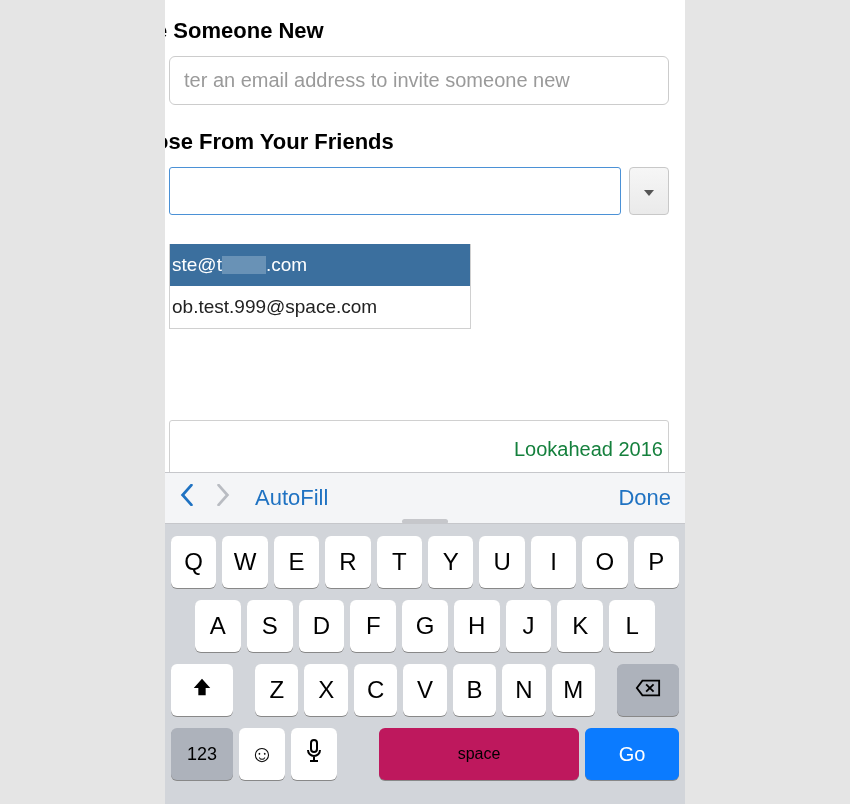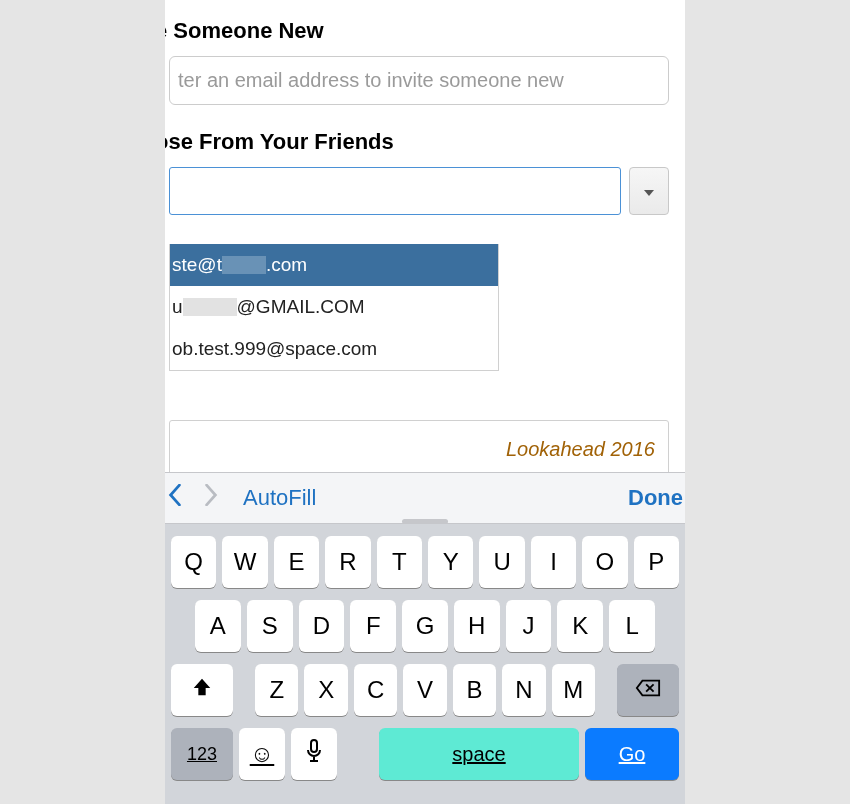--- a/index.html
+++ b/index.html
@@ -35,21 +35,21 @@
     white-space: nowrap;
   }
   .clip-left {
     margin-left: -10px;
   }
   .email-input {
     width: calc(100% - 4px);
     margin-left: 4px;
     border: 1px solid #ccc;
     border-radius: 6px;
-    padding: 12px 8px;
+    padding: 12px 14px;
     font-size: 20px;
     color: #9a9a9a;
     background: #fff;
   }
   .friends-section { margin-top: 24px; }
   .combo {
     display: flex;
     align-items: stretch;
     width: calc(100% - 4px);
     margin-left: 4px;
@@ -70,21 +70,21 @@
     background: linear-gradient(#f6f6f6,#eaeaea);
     display: flex;
     align-items: center;
     justify-content: center;
   }
   .combo-btn svg { width: 10px; height: 6px; fill: #555; }
   .dropdown {
     position: absolute;
     left: 4px;
     top: 244px;
-    width: 330px;
+    width: 302px;
     background: #fff;
     border: 1px solid #d0d0d0;
     border-top: none;
     z-index: 5;
   }
   .dd-item {
     font-size: 19px;
     padding: 10px 10px 10px 2px;
     color: #222;
     white-space: nowrap;
@@ -105,50 +105,49 @@
     right: 16px;
     top: 420px;
     border: 1px solid #d0d0d0;
     border-radius: 3px;
     padding: 14px;
     height: 60px;
     z-index: 1;
   }
   .lookahead-link {
     position: absolute;
-    right: 30px;
+    right: 22px;
     top: 438px;
-    color: #a16207;
+    color: #15803d;
     font-size: 20px;
     z-index: 2;
-    font-style: italic;
   }
   
   .kb {
     position: absolute;
     bottom: 0; left: 0; right: 0;
     height: 332px;
     background: #d2d5da;
   }
   .kb-accessory {
     height: 52px;
     background: #f4f5f7;
     border-top: 1px solid #c6c7cb;
     border-bottom: 1px solid #c6c7cb;
     display: flex;
     align-items: center;
-    padding: 0 2px;
+    padding: 0 14px;
     position: relative;
   }
   .acc-btn { color: #1f72c2; font-size: 22px; }
   .acc-btn.disabled { color: #b9bcc2; }
   .acc-chevron { width: 16px; height: 22px; }
   .acc-spacer { flex: 1; }
   .acc-autofill { margin-left: 24px; }
-  .acc-done { font-weight: 700; }
+  .acc-done { font-weight: 400; }
   .kb-handle {
     position: absolute;
     bottom: -1px;
     left: 50%;
     transform: translateX(-50%);
     width: 46px;
     height: 5px;
     background: #c6c7cb;
     border-radius: 3px;
   }
@@ -169,26 +168,26 @@
     display: flex;
     align-items: center;
     justify-content: center;
     font-size: 24px;
     color: #000;
     flex: 1;
     max-width: 46px;
   }
   .key.shift svg { width: 22px; height: 22px; fill: #000; }
   .key.backspace svg { width: 26px; height: 20px; stroke: #000; fill: none; stroke-width: 2; }
-  .kb-row.bottom .key { max-width: none; text-decoration: underline; }
+  .kb-row.bottom .key { max-width: none; }
   .key.k123 { flex: 0 0 62px; font-size: 18px; background: #adb2bb; }
   .key.emoji { flex: 0 0 46px; background: #fff; font-size: 24px; }
   .key.mic { flex: 0 0 46px; background: #fff; }
   .key.mic svg { width: 18px; height: 24px; fill: none; stroke: #000; stroke-width: 2; }
-  .key.space { flex: 1; background: #5eead4; font-size: 20px; margin-left: 36px; }
+  .key.space { flex: 1; background: #be185d; font-size: 16px; margin-left: 36px; }
   .key.go { flex: 0 0 94px; background: #0b7bff; color: #fff; font-size: 20px; }
   .kb-row.r2 { padding: 0 24px; }
   .kb-row.r3 .key.letter { max-width: 46px; }
   .kb-row.r3 { gap: 6px; }
   .kb-row.r3 .gap-flex { flex: 0 0 10px; }
   .key.shift, .key.backspace { flex: 0 0 62px; max-width: 62px; }
   .key.shift { background: #fff; }
   .key.backspace { background: #adb2bb; }
 </style>
 </head>
@@ -214,21 +213,20 @@
           </span>
         </div>
       </div>
     </div>
 
     <div class="back-panel"></div>
     <div class="lookahead-link">Lookahead 2016</div>
 
     <div class="dropdown" id="dropdown">
         <div class="dd-item selected"><span>ste@t</span><span class="redact" style="width: 44px;"></span><span>.com</span></div>
-        <div class="dd-item"><span>u</span><span class="redact" style="width: 54px;"></span><span>@GMAIL.COM</span></div>
         <div class="dd-item"><span>ob.test.999@space.com</span><span></span></div>
       </div>
 
   </div>
 
   <div class="kb">
     <div class="kb-accessory">
       <span class="acc-btn">
         <svg class="acc-chevron" viewBox="0 0 12 20">
             <path d="M10 1 L2 10 L10 19" fill="none" stroke="#1f72c2" stroke-width="2.5" stroke-linecap="round"></path>

